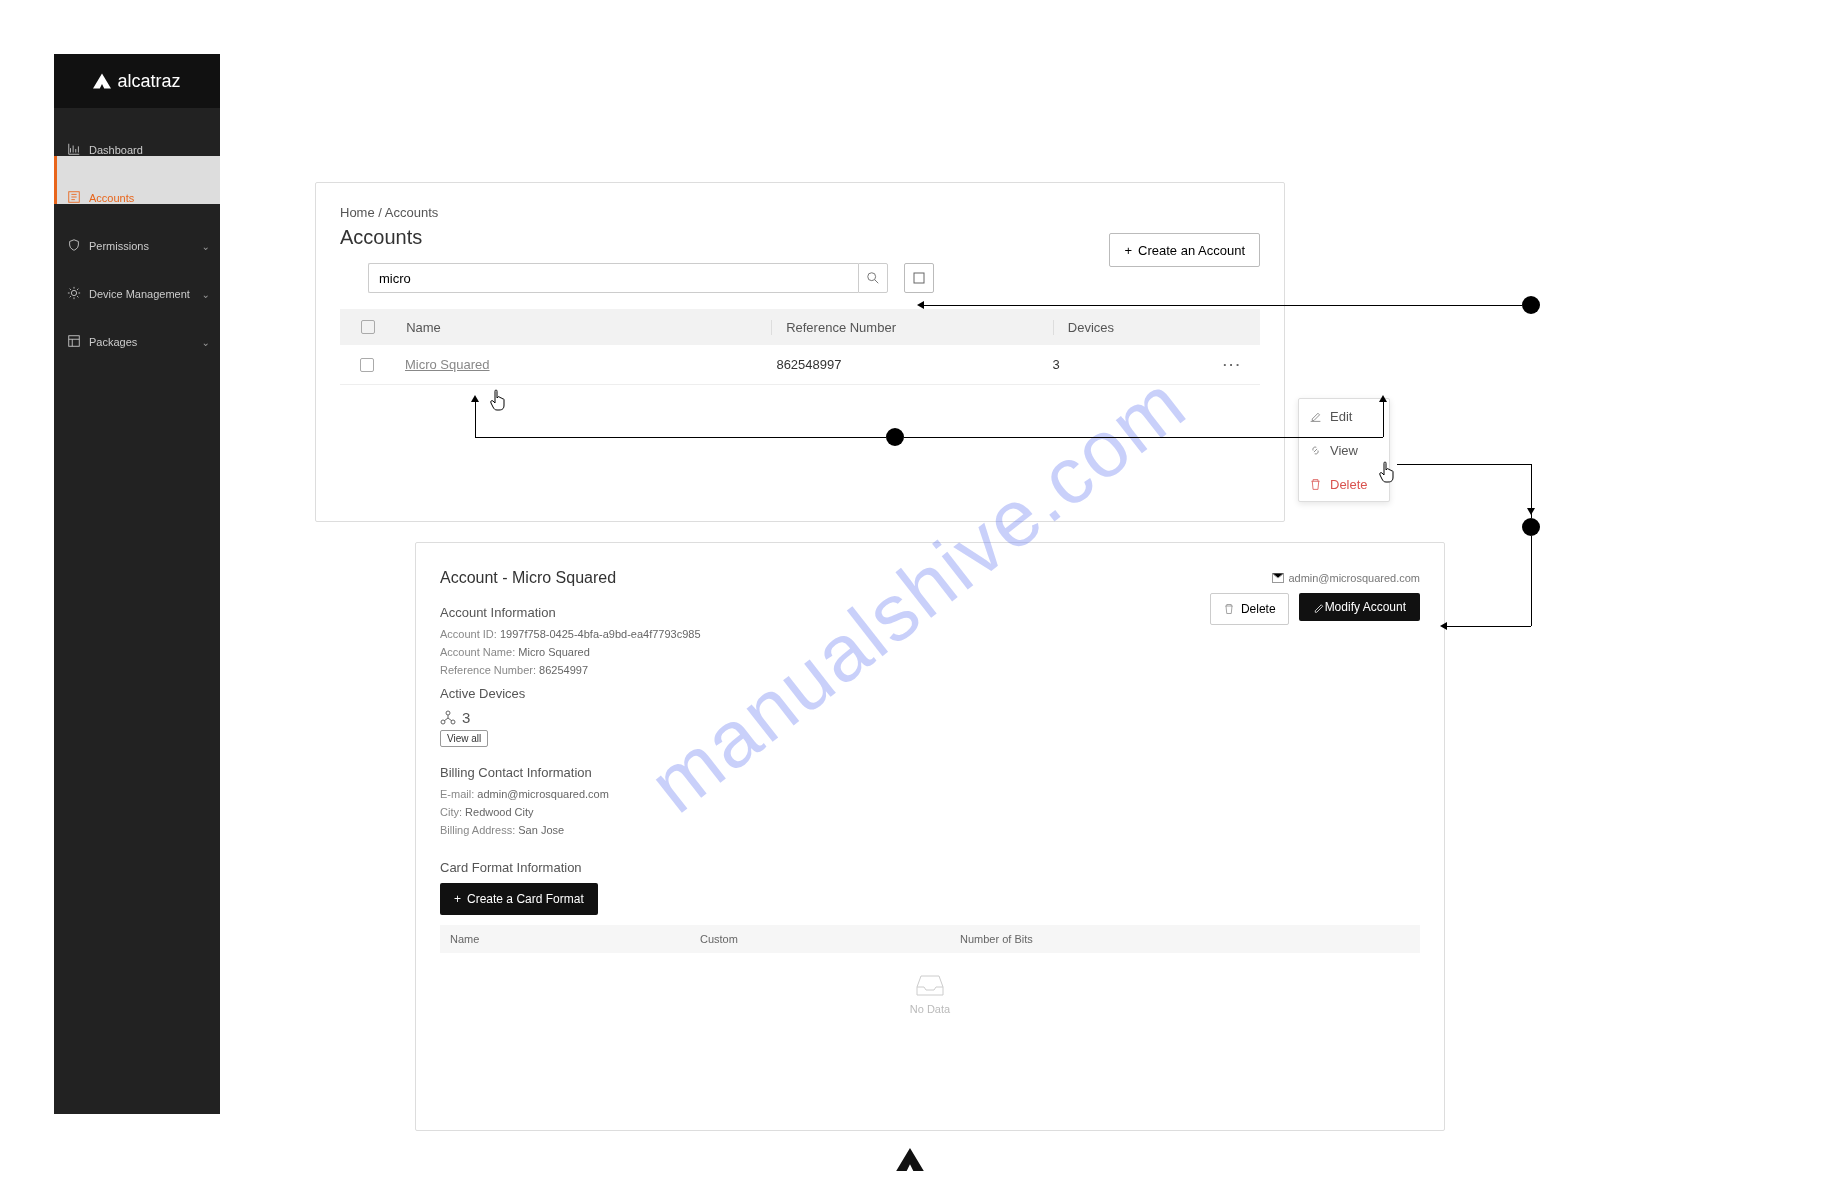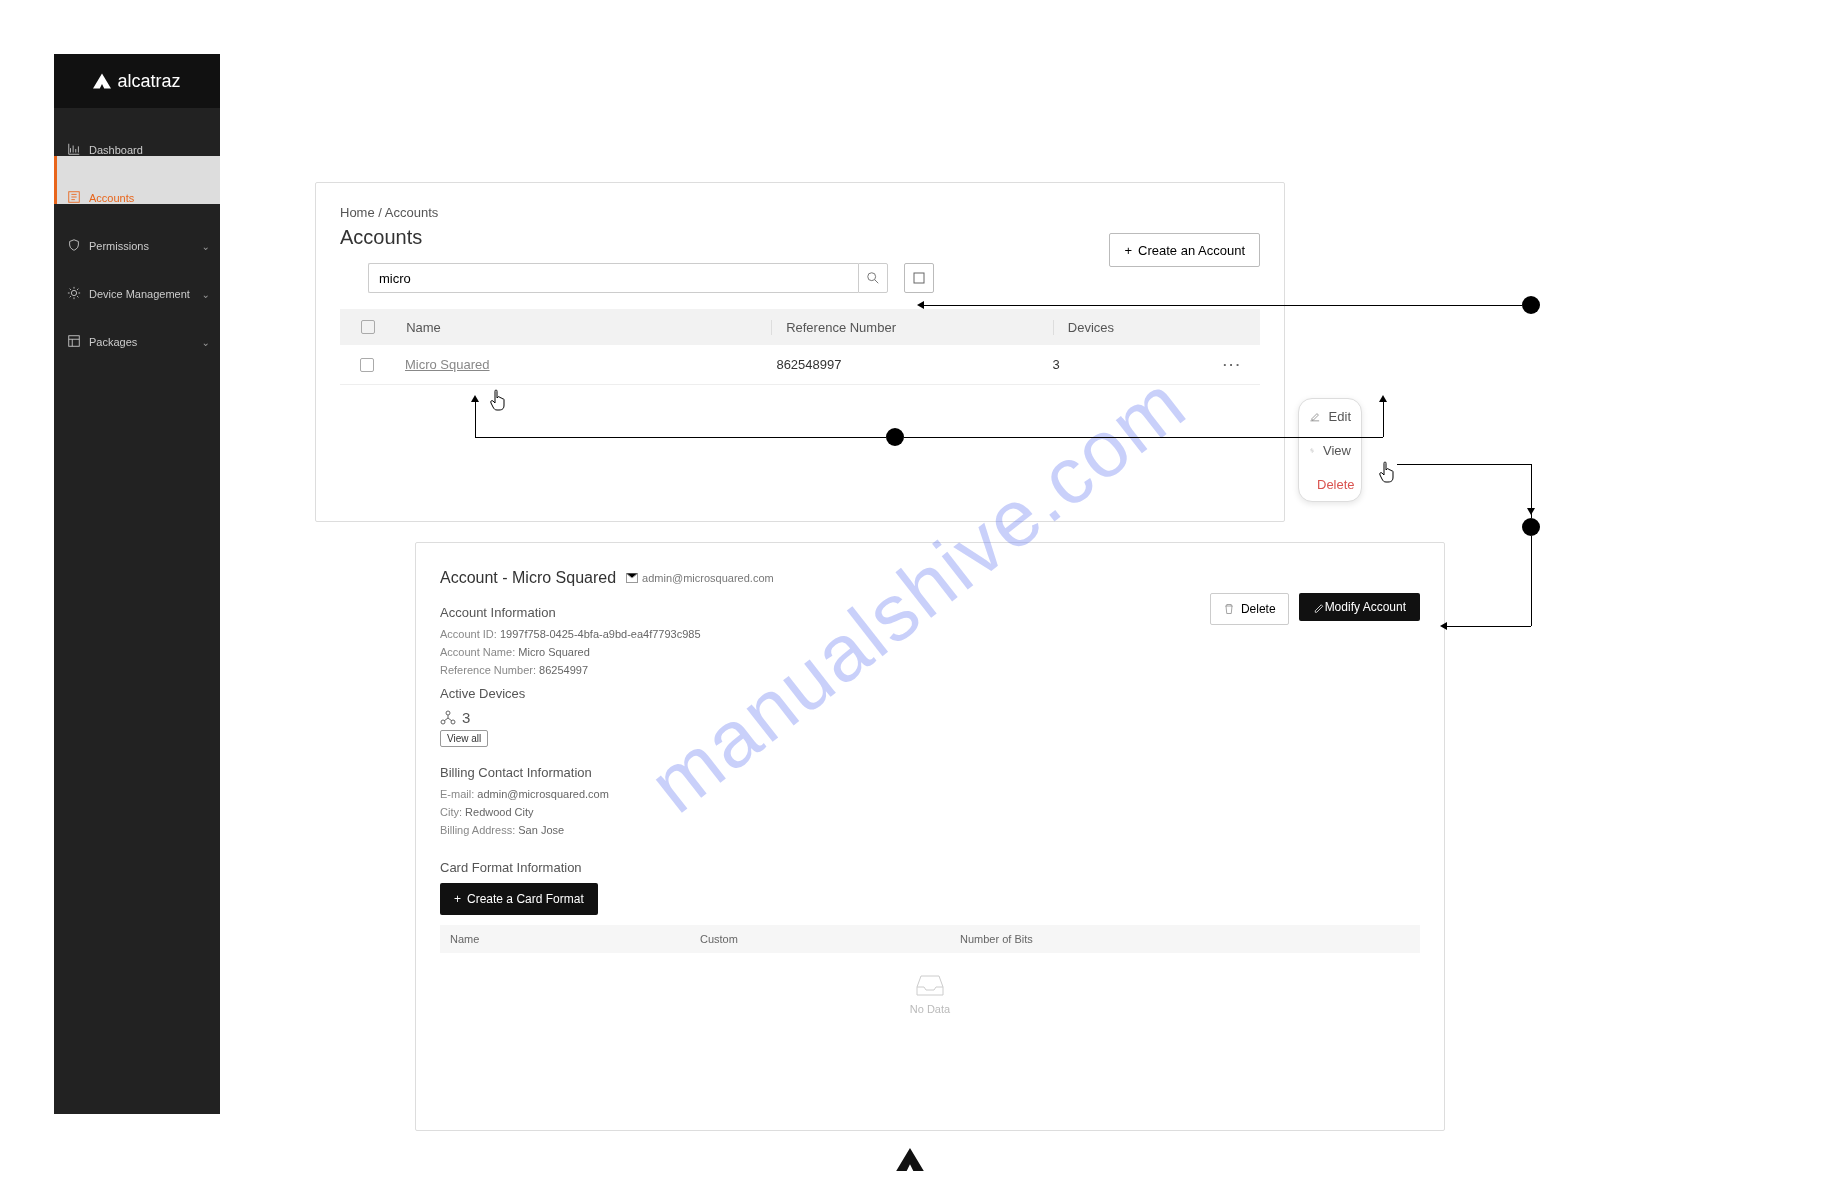--- a/index.html
+++ b/index.html
@@ -61,31 +61,31 @@
   .th-ref, .td-ref { width:300px; border-left:1px solid #ddd; padding-left:14px;}
   .th-dev, .td-dev { width:200px; border-left:1px solid #ddd; padding-left:14px;}
   .th-act, .td-act { flex:1; border-left:1px solid #ddd; display:flex; justify-content:flex-end; padding-right:18px;}
   .tbody-row { height:40px; display:flex; align-items:center; font-size:13px; border-bottom:1px solid #eee;}
   .td-ref,.td-dev,.td-act { border-left:none;}
   .link { color:#888; text-decoration:underline; }
   .chk { width:14px;height:14px;border:1px solid #aaa;border-radius:2px; display:inline-block;}
   .dots { letter-spacing:2px; color:#666; font-weight:bold; cursor:pointer;}
   
   .dropdown {
-    position:absolute; left:1298px; top:398px; width:64px;
-    background:#fff; border:1px solid #ddd; border-radius:14px;
+    position:absolute; left:1298px; top:398px; width:92px;
+    background:#fff; border:1px solid #ddd; border-radius:2px;
     box-shadow:0 2px 6px rgba(0,0,0,.1); font-size:13px;
   }
   .dd-item { height:34px; display:flex;align-items:center; gap:8px; padding:0 10px; cursor:pointer; color:#555;}
   .dd-item.del { color:#d9534f;}
 
   
   .panel2 { left:415px; top:542px; width:1030px; height:589px; padding:18px 24px; }
   .bc2 { font-size:11px; color:#777;}
-  .t2row { display:flex; align-items:center; gap:10px; margin-top:8px;}
+  .t2row { display:flex; align-items:center; gap:10px; margin-top:8px;justify-content:space-between;}
   .t2 { font-size:16px; color:#333;}
   .em { font-size:11px; color:#777; display:flex;align-items:center;gap:4px;}
   .actbtns { position:absolute; right:24px; top:50px; display:flex; gap:10px;}
   .btn-del2 { height:32px; border:1px solid #ccc; background:#fff; padding:0 12px; font-size:12px; display:flex;align-items:center;gap:6px; cursor:pointer; border-radius:2px;}
   .btn-mod { height:28px; background:#111; color:#fff; border:none; padding:0 14px; font-size:12px; display:flex;align-items:center;gap:0; cursor:pointer; border-radius:2px;}
   .sect-h { font-size:13px; color:#555; margin-top:18px; margin-bottom:8px;}
   .kv { font-size:11px; color:#888; margin-bottom:6px;}
   .kv .k::after { content:": ";}
   .kv .v { color:#666;margin-top:44px;}
   .devcount { display:flex; align-items:center; gap:6px; font-size:15px; color:#555;}

